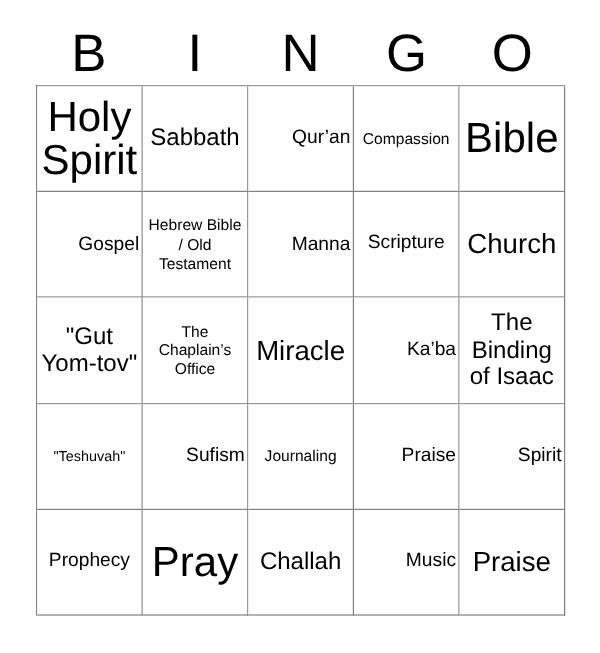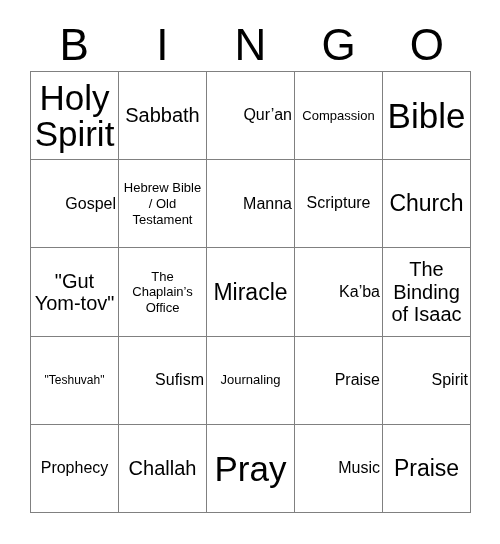--- a/index.html
+++ b/index.html
@@ -166,25 +166,25 @@
     <div class="cell fs-xl">
         <span class="cell-text">Praise</span>
       </div>
     <div class="cell fs-xl">
         <span class="cell-text">Spirit</span>
       </div>
 
     <div class="cell fs-sm">
         <span class="cell-text">Prophecy</span>
       </div>
+    <div class="cell fs-xxl">
+        <span class="cell-text">Pray</span>
+      </div>
     <div class="cell fs-md">
         <span class="cell-text">Challah</span>
-      </div>
-    <div class="cell fs-xxl">
-        <span class="cell-text">Pray</span>
       </div>
     <div class="cell fs-xl">
         <span class="cell-text">Music</span>
       </div>
     <div class="cell fs-lg">
         <span class="cell-text">Praise</span>
       </div>
   </div>
 
 </div>

